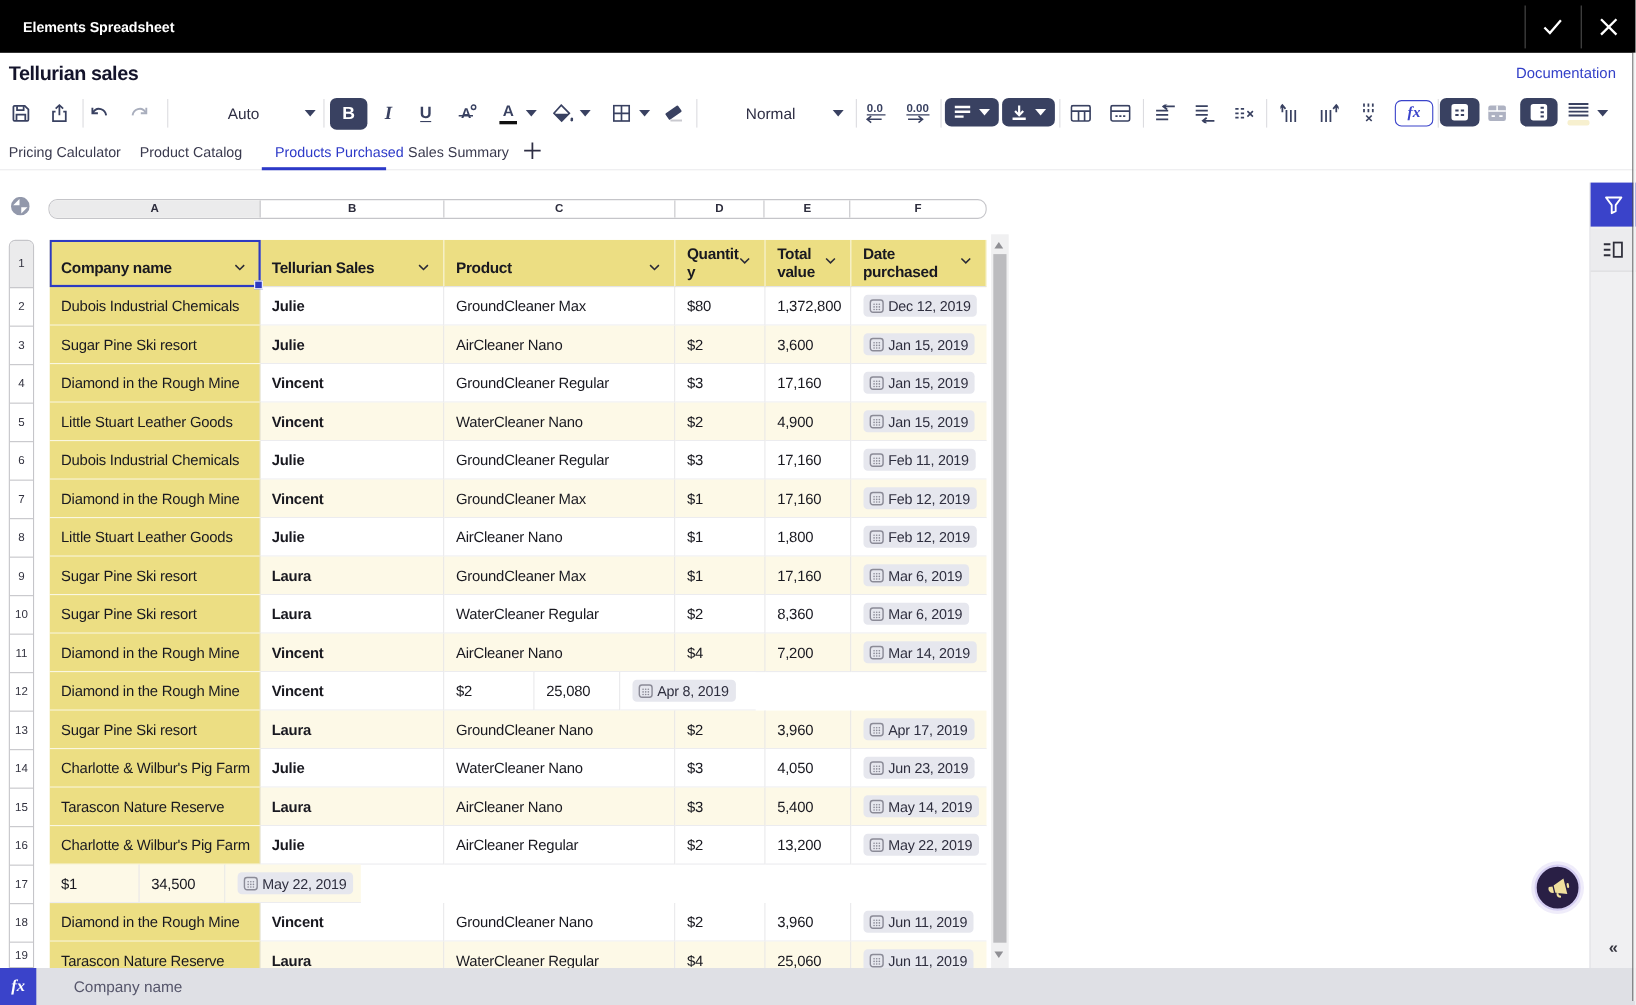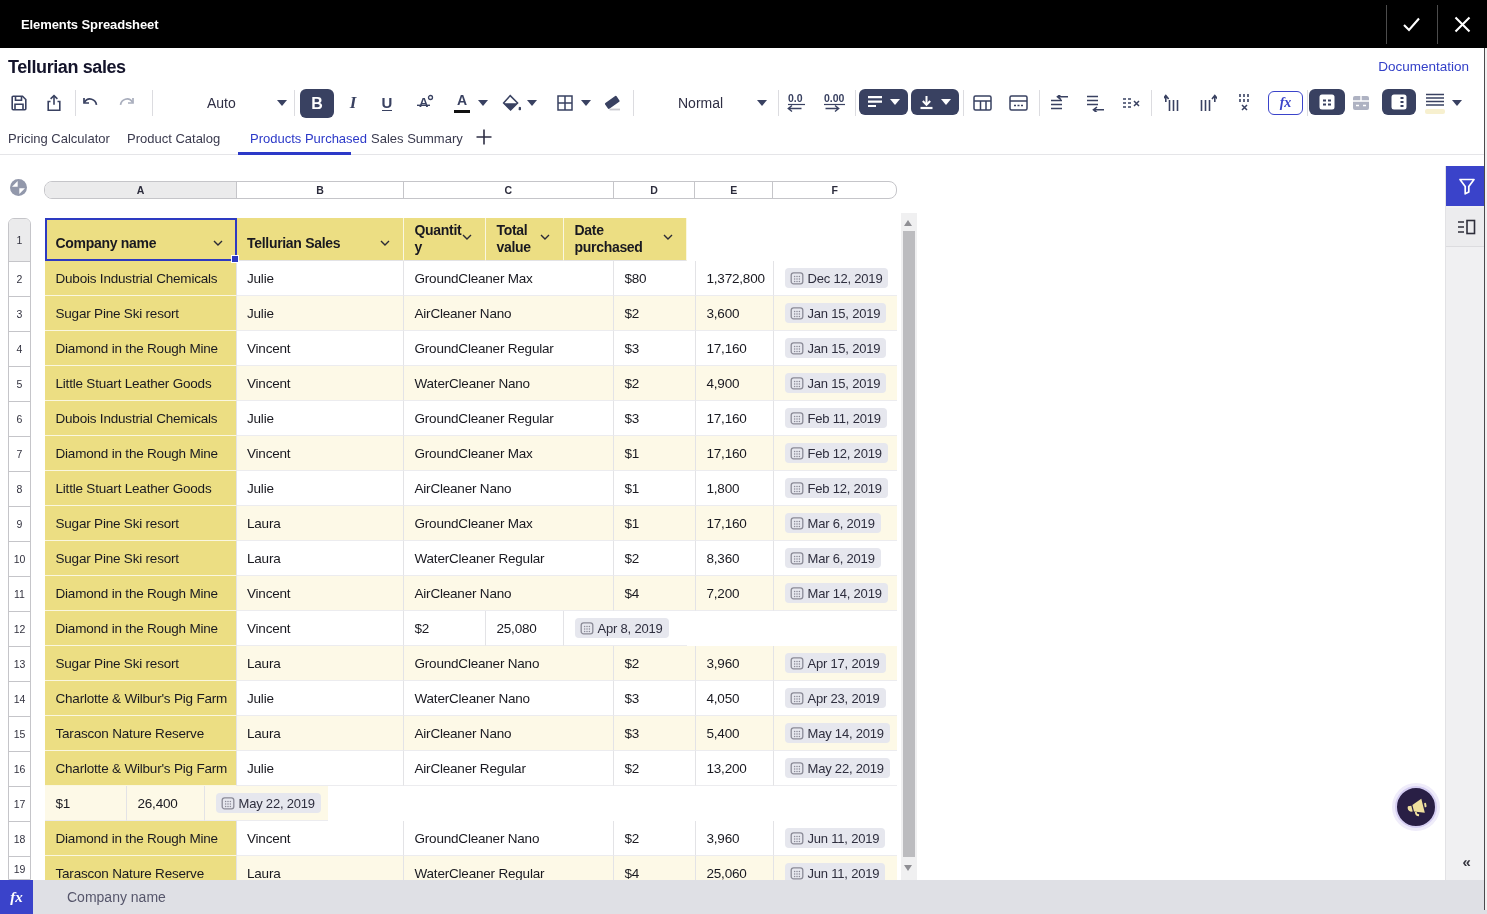--- a/index.html
+++ b/index.html
@@ -43,21 +43,21 @@
 
 #rowband { position:absolute; left:8px; top:63px; width:23px; height:662px; border:1px solid #c5c5c9; border-radius:6px 6px 0 0; overflow:hidden; background:#fff; }
 #rowband .rh { width:100%; display:flex; align-items:center; justify-content:center; font-size:10.5px; color:#32323f; border-bottom:1px solid #c5c5c9; }
 #rowband .rh.sel { background:#ebebec; }
 
 
 #grid { position:absolute; left:45px; top:63px; width:852px; height:662px; overflow:hidden; }
 .row { display:flex; width:852px; height:35px; }
 .row.hdr { height:43px; }
 .cell { height:100%; display:flex; align-items:center; padding-left:10.5px; font-size:13.5px; letter-spacing:-0.2px; color:#191920; border-right:1px solid #e3e3e6; border-bottom:1px solid #ececef; overflow:hidden; white-space:nowrap; }
-.c1 { width:191.5px; } .c2 { width:167.5px; } .c3 { width:210px; } .c4 { width:82px; } .c5 { width:78px; } .c6 { width:123px; border-right:none; }
+.c1 { width:191.5px; } .c2 { width:167.5px;font-weight:bold; } .c3 { width:210px; } .c4 { width:82px; } .c5 { width:78px; } .c6 { width:123px; border-right:none; }
 .tan { background:#ecde83; border-bottom-color:rgba(255,255,255,.75); }
 .row.w .cell:not(.tan) { background:#fff; }
 .row.y .cell:not(.tan) { background:#fdf9e7; }
 .row.hdr .cell { background:#ecde83; font-weight:700; font-size:14px; letter-spacing:-0.3px; border-right:1px solid rgba(255,255,255,.75); border-bottom:1px solid #e3e3e6; position:relative; align-items:flex-end; padding-bottom:9px; }
 .row.hdr .cell .hchev { position:absolute; right:12px; }
 .row.hdr .two { padding-bottom:4.5px; line-height:17px; }
 .row.hdr .two .hchev { top:15px; }
 .row.hdr .one .hchev { top:21px; }
 
 
@@ -387,20 +387,23 @@
       <div class="rh" style="height:24px">19</div>
   </div>
   <div id="grid">
     <div class="row hdr">
       <div class="cell c1 one">Company name<svg class="hchev" width="12" height="8" viewBox="0 0 12 8">
             <path d="M2 2 L6 6 L10 2" fill="none" stroke="#2a2a36" stroke-width="1.4"></path>
           </svg></div>
       <div class="cell c2 one">Tellurian Sales<svg class="hchev" width="12" height="8" viewBox="0 0 12 8">
             <path d="M2 2 L6 6 L10 2" fill="none" stroke="#2a2a36" stroke-width="1.4"></path>
           </svg></div>
+      <div class="cell c3 one">Product<svg class="hchev" width="12" height="8" viewBox="0 0 12 8">
+            <path d="M2 2 L6 6 L10 2" fill="none" stroke="#2a2a36" stroke-width="1.4"></path>
+          </svg></div>
       <div class="cell c4 two">Quantit<br>y<svg class="hchev" width="12" height="8" viewBox="0 0 12 8">
             <path d="M2 2 L6 6 L10 2" fill="none" stroke="#2a2a36" stroke-width="1.4"></path>
           </svg></div>
       <div class="cell c5 two">Total<br>value<svg class="hchev" width="12" height="8" viewBox="0 0 12 8">
             <path d="M2 2 L6 6 L10 2" fill="none" stroke="#2a2a36" stroke-width="1.4"></path>
           </svg></div>
       <div class="cell c6 two">Date<br>purchased<svg class="hchev" width="12" height="8" viewBox="0 0 12 8">
             <path d="M2 2 L6 6 L10 2" fill="none" stroke="#2a2a36" stroke-width="1.4"></path>
           </svg></div>
     </div>
@@ -730,21 +733,21 @@
                 <circle cx="7" cy="5.6" r=".75"></circle>
                 <circle cx="9.4" cy="5.6" r=".75"></circle>
                 <circle cx="4.6" cy="8" r=".75"></circle>
                 <circle cx="7" cy="8" r=".75"></circle>
                 <circle cx="9.4" cy="8" r=".75"></circle>
                 <circle cx="4.6" cy="10.4" r=".75"></circle>
                 <circle cx="7" cy="10.4" r=".75"></circle>
                 <circle cx="9.4" cy="10.4" r=".75"></circle>
               </g>
             </svg>
-            <span>Apr 23, 2019</span>
+            <span>Jun 23, 2019</span>
           </span>
         </div>
 </div>
 <div class="row y">
 <div class="cell c1 tan">Tarascon Nature Reserve</div>
 <div class="cell c2">Laura</div>
 <div class="cell c3">AirCleaner Nano</div>
 <div class="cell c4">$3</div>
 <div class="cell c5">5,400</div>
 <div class="cell c6">
@@ -788,21 +791,21 @@
                 <circle cx="7" cy="10.4" r=".75"></circle>
                 <circle cx="9.4" cy="10.4" r=".75"></circle>
               </g>
             </svg>
             <span>May 22, 2019</span>
           </span>
         </div>
 </div>
 <div class="row y">
 <div class="cell c4">$1</div>
-<div class="cell c5">26,400</div>
+<div class="cell c5">34,500</div>
 <div class="cell c6">
           <span class="pill">
             <svg class="cal" width="14" height="14" viewBox="0 0 14 14">
               <rect x="1.2" y="1.8" width="11.6" height="11" rx="2.4" fill="none" stroke="#8b8b97" stroke-width="1.3"></rect>
               <g fill="#8b8b97">
                 <circle cx="4.6" cy="5.6" r=".75"></circle>
                 <circle cx="7" cy="5.6" r=".75"></circle>
                 <circle cx="9.4" cy="5.6" r=".75"></circle>
                 <circle cx="4.6" cy="8" r=".75"></circle>
                 <circle cx="7" cy="8" r=".75"></circle>

